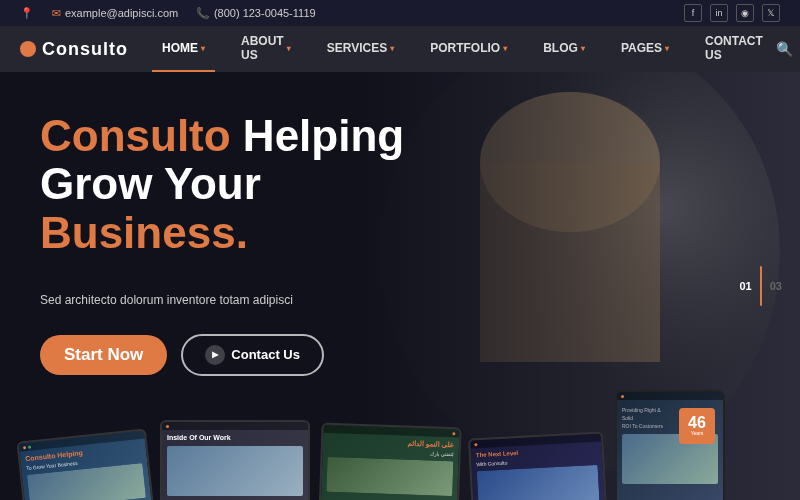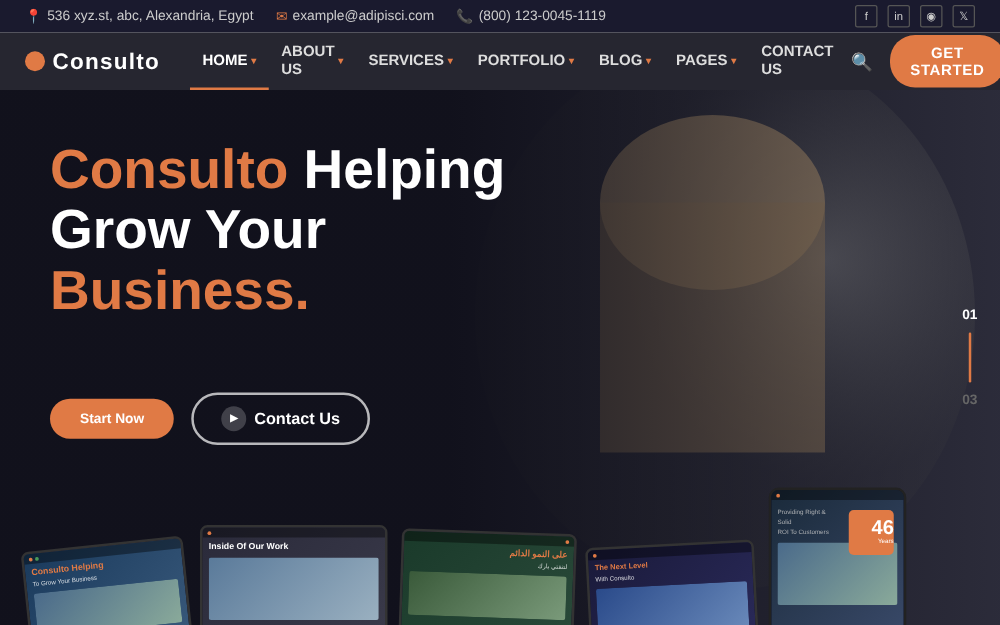--- a/index.html
+++ b/index.html
@@ -34,21 +34,21 @@
       padding: 0 20px;
       gap: 0;
       position: relative;
       z-index: 10;
     }
     .logo {
       display: flex; align-items: center; gap: 6px; margin-right: 24px;
       color: #fff; font-size: 18px; font-weight: 700; letter-spacing: 1px;
     }
     .logo-dot { width: 16px; height: 16px; background: #e07a45; border-radius: 50%; display: inline-block; }
-    .nav-links { display: flex; align-items: center; gap: 0; flex: 1; }
+    .nav-links { display: flex; align-items: center; gap: 16px; flex: 1; }
     .nav-item {
       color: #ddd; font-size: 12px; font-weight: 600; padding: 0 10px; cursor: pointer;
       display: flex; align-items: center; gap: 3px; height: 46px; text-transform: uppercase;
       border-bottom: 2px solid transparent; transition: color 0.2s;
     }
     .nav-item.active { color: #fff; border-bottom: 2px solid #e07a45; }
     .nav-item .arrow { font-size: 8px; color: #e07a45; }
     .nav-right { display: flex; align-items: center; gap: 10px; }
     .search-icon { color: #fff; font-size: 14px; cursor: pointer; padding: 4px; }
     .get-started-btn {
@@ -88,37 +88,37 @@
       color: #fff; font-size: 44px; font-weight: 900; line-height: 1.1; margin-bottom: 12px;
     }
     .hero-title .brand { color: #e07a45; }
     .hero-title .highlight { color: #e07a45; }
     .hero-desc {
       color: #ccc; font-size: 12px; line-height: 1.7; margin-bottom: 24px; max-width: 400px;
     }
     .hero-buttons { display: flex; gap: 14px; align-items: center; }
     .btn-start {
       background: #e07a45; color: #fff; border: none; padding: 10px 24px;
-      font-size: 11px; font-weight: 700; border-radius: 22px; cursor: pointer;
+      font-size: 17px; font-weight: 700; border-radius: 22px; cursor: pointer;
     }
     .btn-contact {
       background: transparent; color: #fff; border: 2px solid rgba(255,255,255,0.7);
       padding: 9px 22px; font-size: 13px; font-weight: 700; border-radius: 22px; cursor: pointer;
       display: flex; align-items: center; gap: 6px;
     }
     .btn-contact .play-icon {
       width: 20px; height: 20px; background: rgba(255,255,255,0.2);
       border-radius: 50%; display: flex; align-items: center; justify-content: center;
       font-size: 8px;
     }
 
     
     .slide-indicators {
       position: absolute; right: 18px; top: 50%; transform: translateY(-50%);
-      z-index: 3; display: flex; flex-direction: column; align-items: center; gap: 8px;
+      z-index: 3; display: flex; flex-direction: row; align-items: center; gap: 8px;
     }
     .slide-num {
       color: #fff; font-size: 11px; font-weight: 700;
     }
     .slide-line {
       width: 2px; height: 40px; background: #e07a45; border-radius: 2px;
     }
     .slide-num.inactive { color: #666; }
 
     
@@ -156,33 +156,32 @@
     .device-content { padding: 4px 5px; flex: 1; }
     .device-title { color: #e07a45; font-size: 6px; font-weight: 900; line-height: 1.2; }
     .device-text { color: #fff; font-size: 5px; line-height: 1.4; margin-top: 2px; opacity: 0.8; }
     .device-img-placeholder { width: 100%; height: 35px; background: rgba(255,255,255,0.1); border-radius: 2px; margin-top: 3px; overflow: hidden; }
     .device-img-gradient { width: 100%; height: 100%; background: linear-gradient(135deg, #4a6a8a, #8aaa9a); }
 
     .badge-46 {
       position: absolute; top: 8px; right: 8px;
       background: #e07a45; color: #fff; width: 36px; height: 36px;
       border-radius: 4px; display: flex; flex-direction: column;
-      align-items: flex-end; justify-content: center;
+      align-items: center; justify-content: center;
     }
     .badge-num { font-size: 16px; font-weight: 900; line-height: 1; }
     .badge-text { font-size: 5px; text-align: center; line-height: 1.1; }
   </style>
 </head>
 <body>
 
 <div class="topbar">
   <div class="topbar-left">
     <div class="topbar-item">
       <span class="icon">📍</span>
-      <span>536 xyz.st, abc, Alexandria, Egypt</span>
     </div>
     <div class="topbar-item">
       <span class="icon">✉</span>
       <span>example@adipisci.com</span>
     </div>
     <div class="topbar-item">
       <span class="icon">📞</span>
       <span>(800) 123-0045-1119</span>
     </div>
   </div>
@@ -253,20 +252,21 @@
   </div>
   <div class="hero-bg"></div>
 
   <div class="hero-content">
     <div class="hero-title">
       <span class="brand">Consulto</span><span> Helping</span><br>
       <span>Grow Your </span><span class="highlight">Business.</span>
     </div>
     <div class="hero-desc">
       <br>
+      <span>Sed architecto dolorum inventore totam adipisci</span>
     </div>
     <div class="hero-buttons">
       <button class="btn-start">Start Now</button>
       <button class="btn-contact">
         <span class="play-icon">▶</span>
         <span>Contact Us</span>
       </button>
     </div>
   </div>
 

